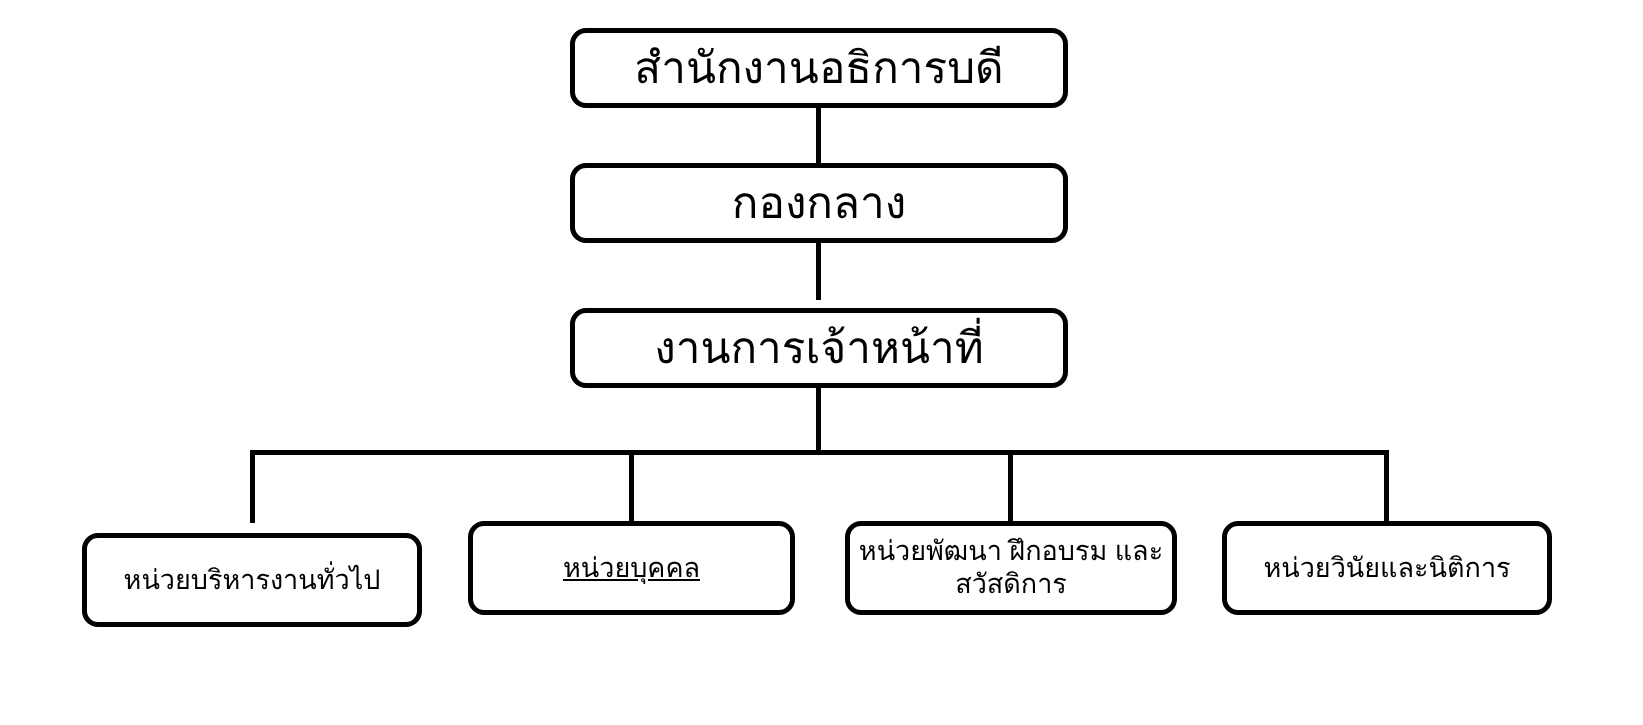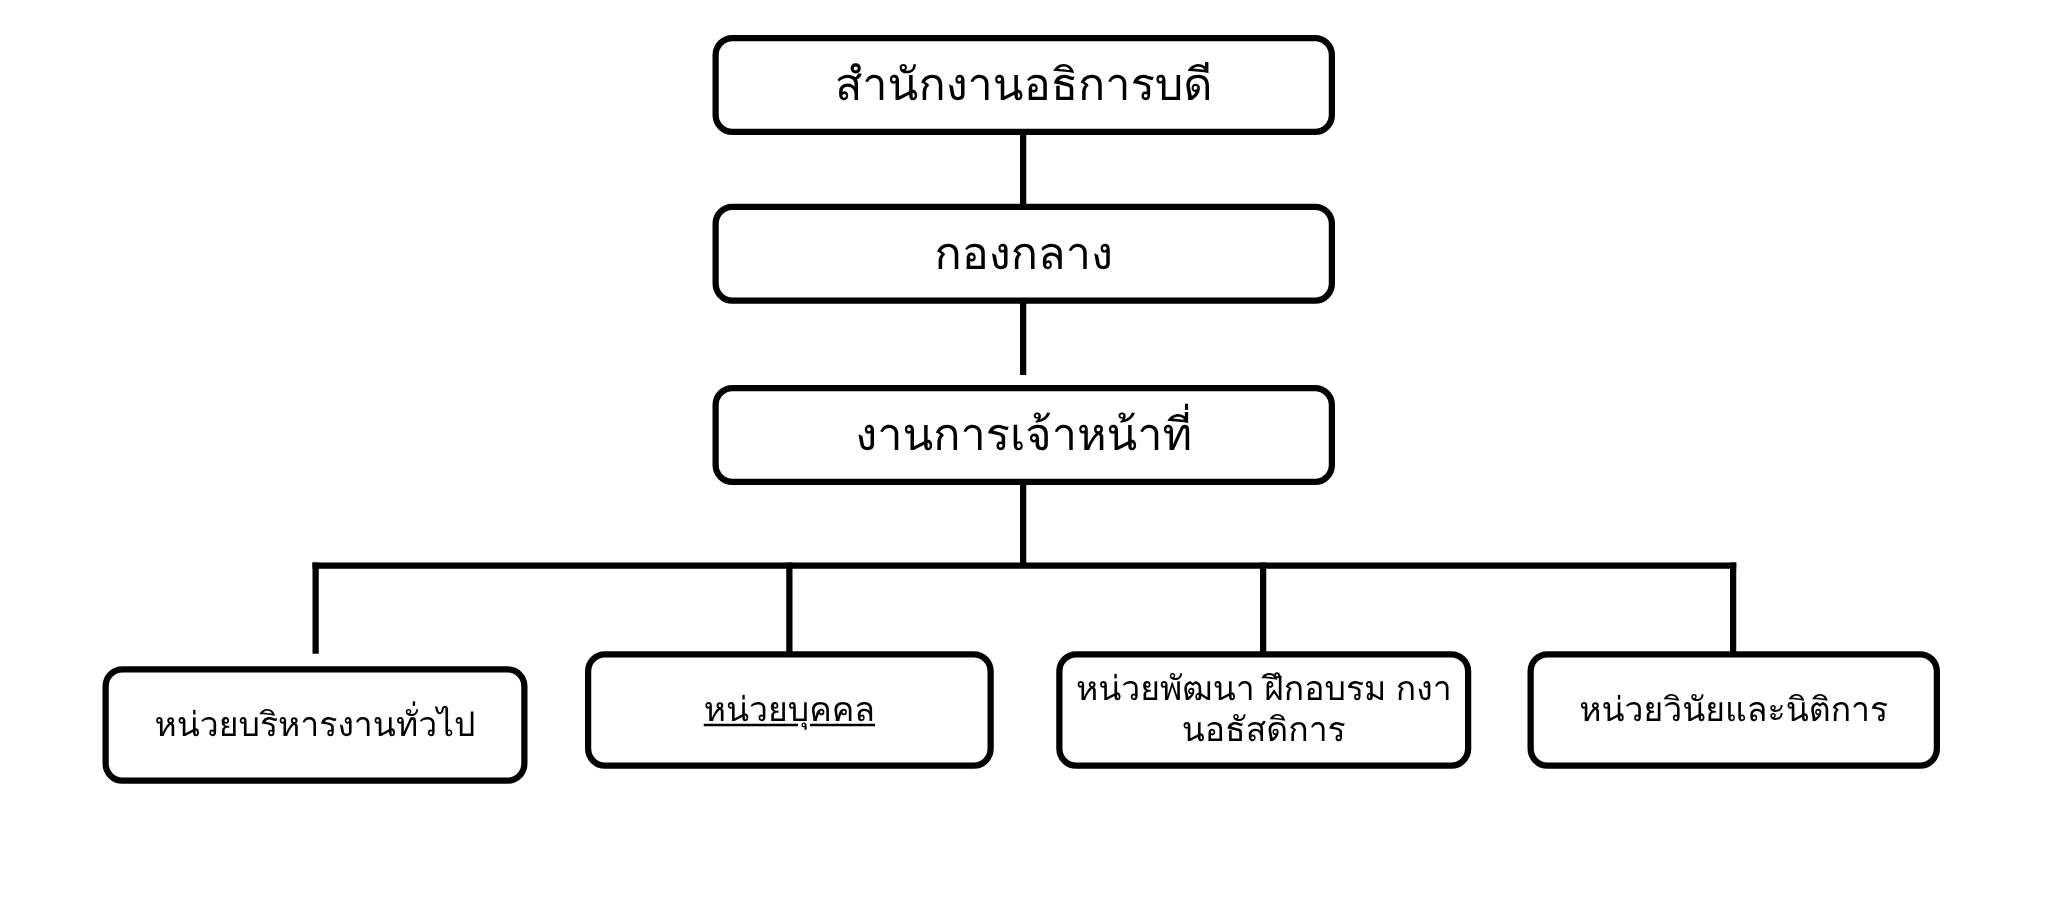--- a/index.html
+++ b/index.html
@@ -27,21 +27,21 @@
     justify-content: center;
     text-align: center;
   }
   .node .label {
     display: block;
     width: 100%;
     padding: 0 8px;
     box-sizing: border-box;
     line-height: 1.22;
   }
-  .lvl { font-size: 36px; }
+  .lvl { font-size: 44px; }
   .unit { font-size: 27px; }
 
   
   #n-root    { left: 570px; top:  28px; width: 498px; height: 80px; }
   #n-level2  { left: 570px; top: 163px; width: 498px; height: 80px; }
   #n-level3  { left: 570px; top: 308px; width: 498px; height: 80px; }
 
   
   #n-unit1   { left:   82px; top: 521px; width: 340px; height: 94px; margin-top: 12px; }
   #n-unit2   { left:  468px; top: 521px; width: 327px; height: 94px; text-decoration: underline; }
@@ -86,19 +86,19 @@
     <span class="label">งานการเจ้าหน้าที่</span>
   </div>
 
   <div class="node unit" id="n-unit1">
     <span class="label">หน่วยบริหารงานทั่วไป</span>
   </div>
   <div class="node unit" id="n-unit2">
     <span class="label">หน่วยบุคคล</span>
   </div>
   <div class="node unit" id="n-unit3">
-    <span class="label">หน่วยพัฒนา ฝึกอบรม กงานอธัสดิการ</span>
+    <span class="label">หน่วยพัฒนา ฝึกอบรม และสวัสดิการ</span>
   </div>
   <div class="node unit" id="n-unit4">
     <span class="label">หน่วยวินัยและนิติการ</span>
   </div>
 
 </div>
 
 </body></html>

